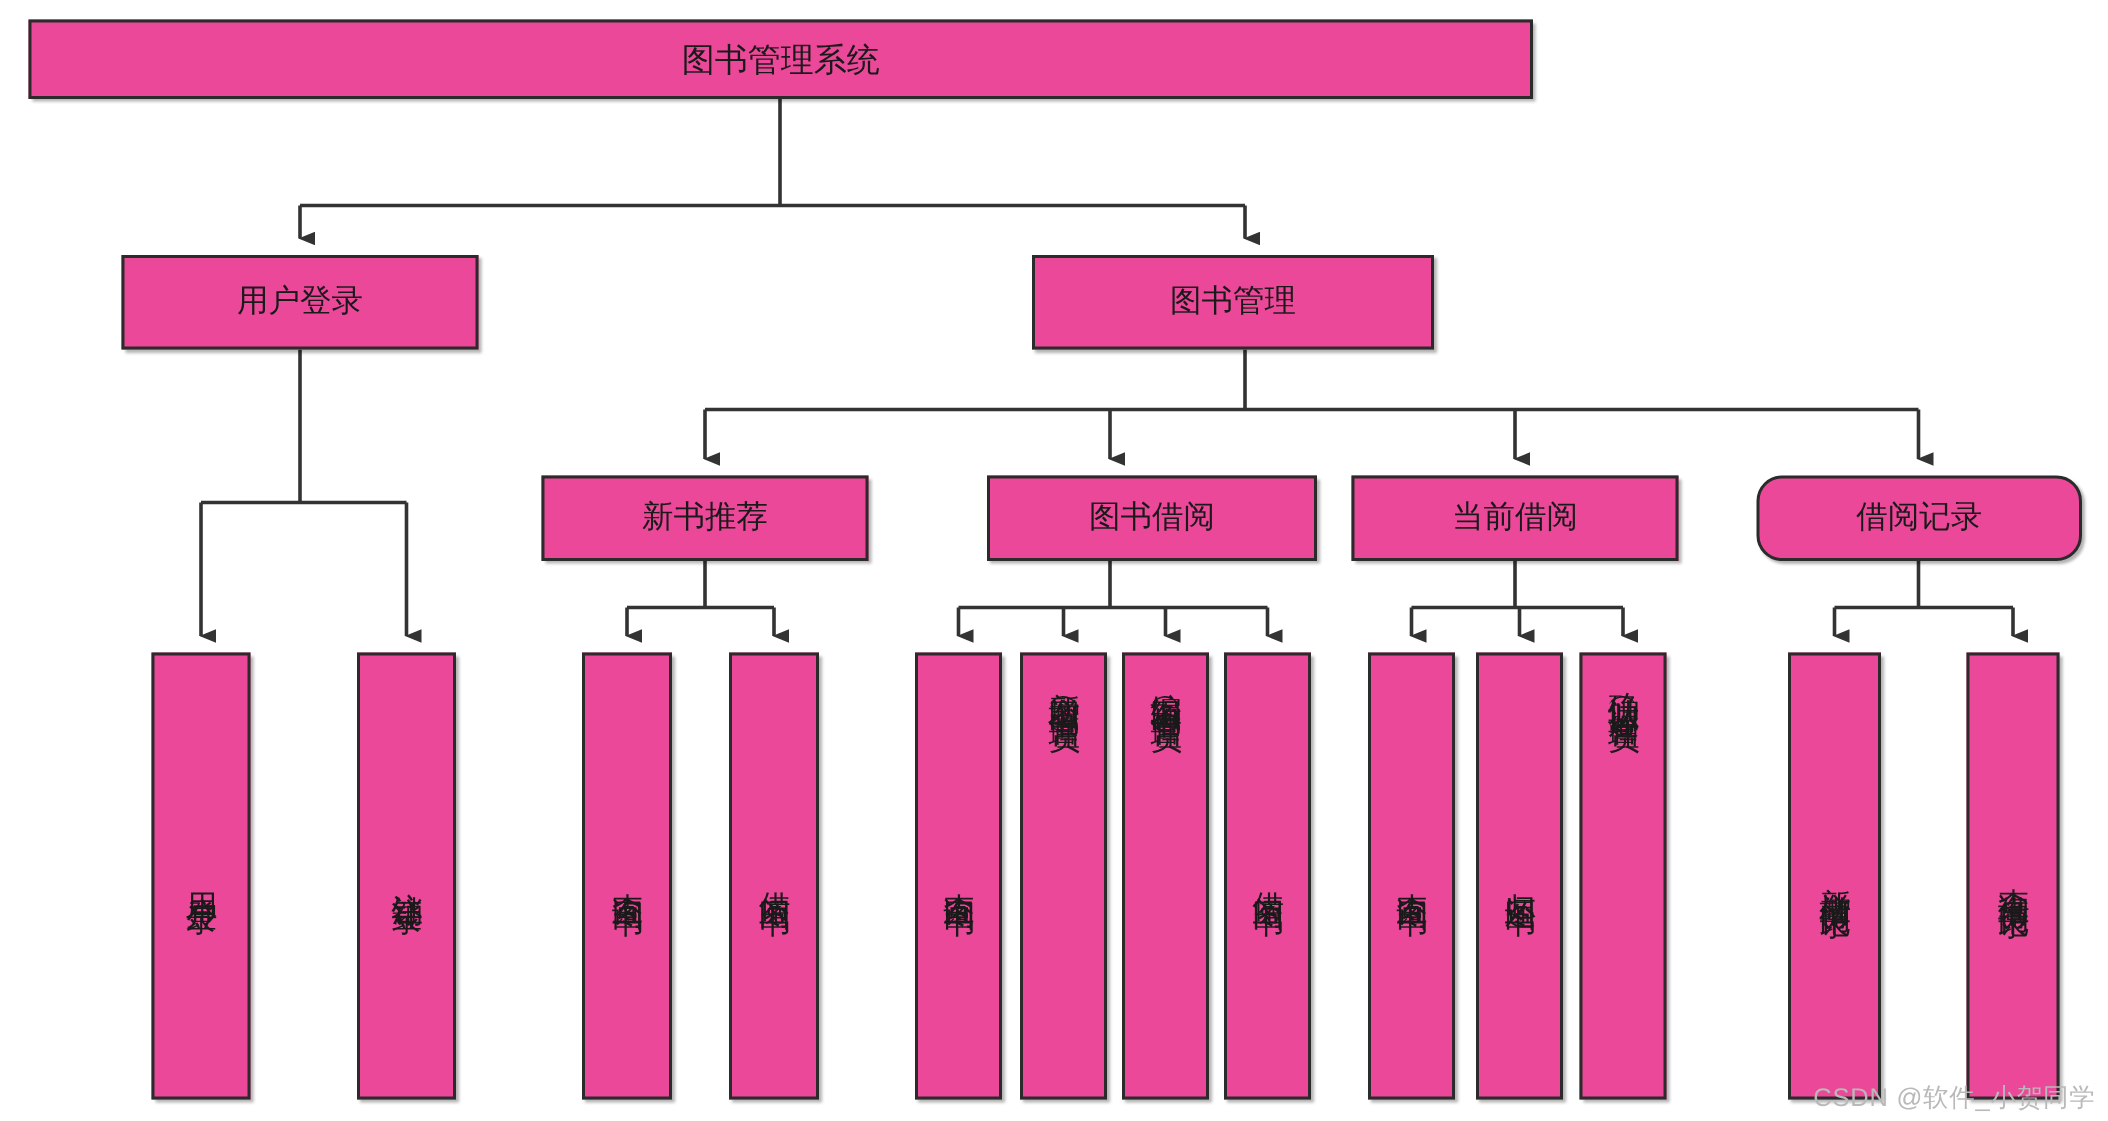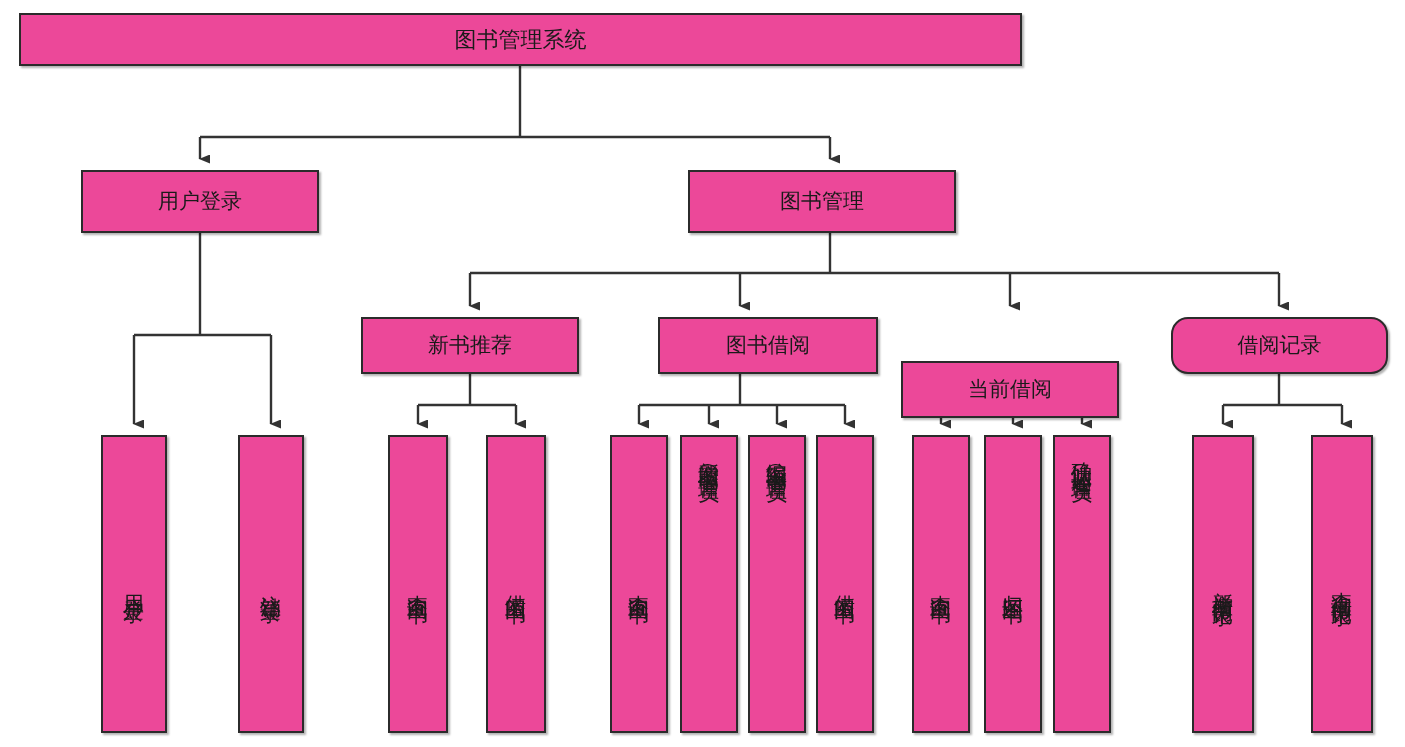--- a/index.html
+++ b/index.html
@@ -131,21 +131,21 @@
       </div>
       <div class="node level-1" style="left: 688px; top: 170px; width: 268px; height: 63px;">
         <span class="node-label">图书管理</span>
       </div>
       <div class="node level-2" style="left: 361px; top: 317px; width: 218px; height: 57px;">
         <span class="node-label">新书推荐</span>
       </div>
       <div class="node level-2" style="left: 610px; top: 317px; width: 220px; height: 57px; margin-left: 48px;">
         <span class="node-label">图书借阅</span>
       </div>
-      <div class="node level-2" style="left: 901px; top: 317px; width: 218px; height: 57px; margin-top: 44px;">
+      <div class="node level-2" style="left: 901px; top: 317px; width: 218px; height: 57px;">
         <span class="node-label">当前借阅</span>
       </div>
       <div class="node level-2" style="left: 1171px; top: 317px; width: 217px; height: 57px; border-radius: 17px;">
         <span class="node-label">借阅记录</span>
       </div>
       <div class="node level-3 leaf align-mid" style="left: 101px; top: 435px; width: 66px; height: 298px;">
         <span class="node-label">用户登录</span>
       </div>
       <div class="node level-3 leaf align-mid" style="left: 238px; top: 435px; width: 66px; height: 298px;">
         <span class="node-label">注销登录</span>
@@ -178,13 +178,14 @@
         <span class="node-label">确认归还（管理员）</span>
       </div>
       <div class="node level-3 leaf align-mid" style="left: 1192px; top: 435px; width: 62px; height: 298px;">
         <span class="node-label">新增借阅记录</span>
       </div>
       <div class="node level-3 leaf align-mid" style="left: 1311px; top: 435px; width: 62px; height: 298px;">
         <span class="node-label">查询借阅记录</span>
       </div>
     </div>
 
+  <div id="watermark">CSDN @软件_小贺同学</div>
 </div>
 
 </body></html>

